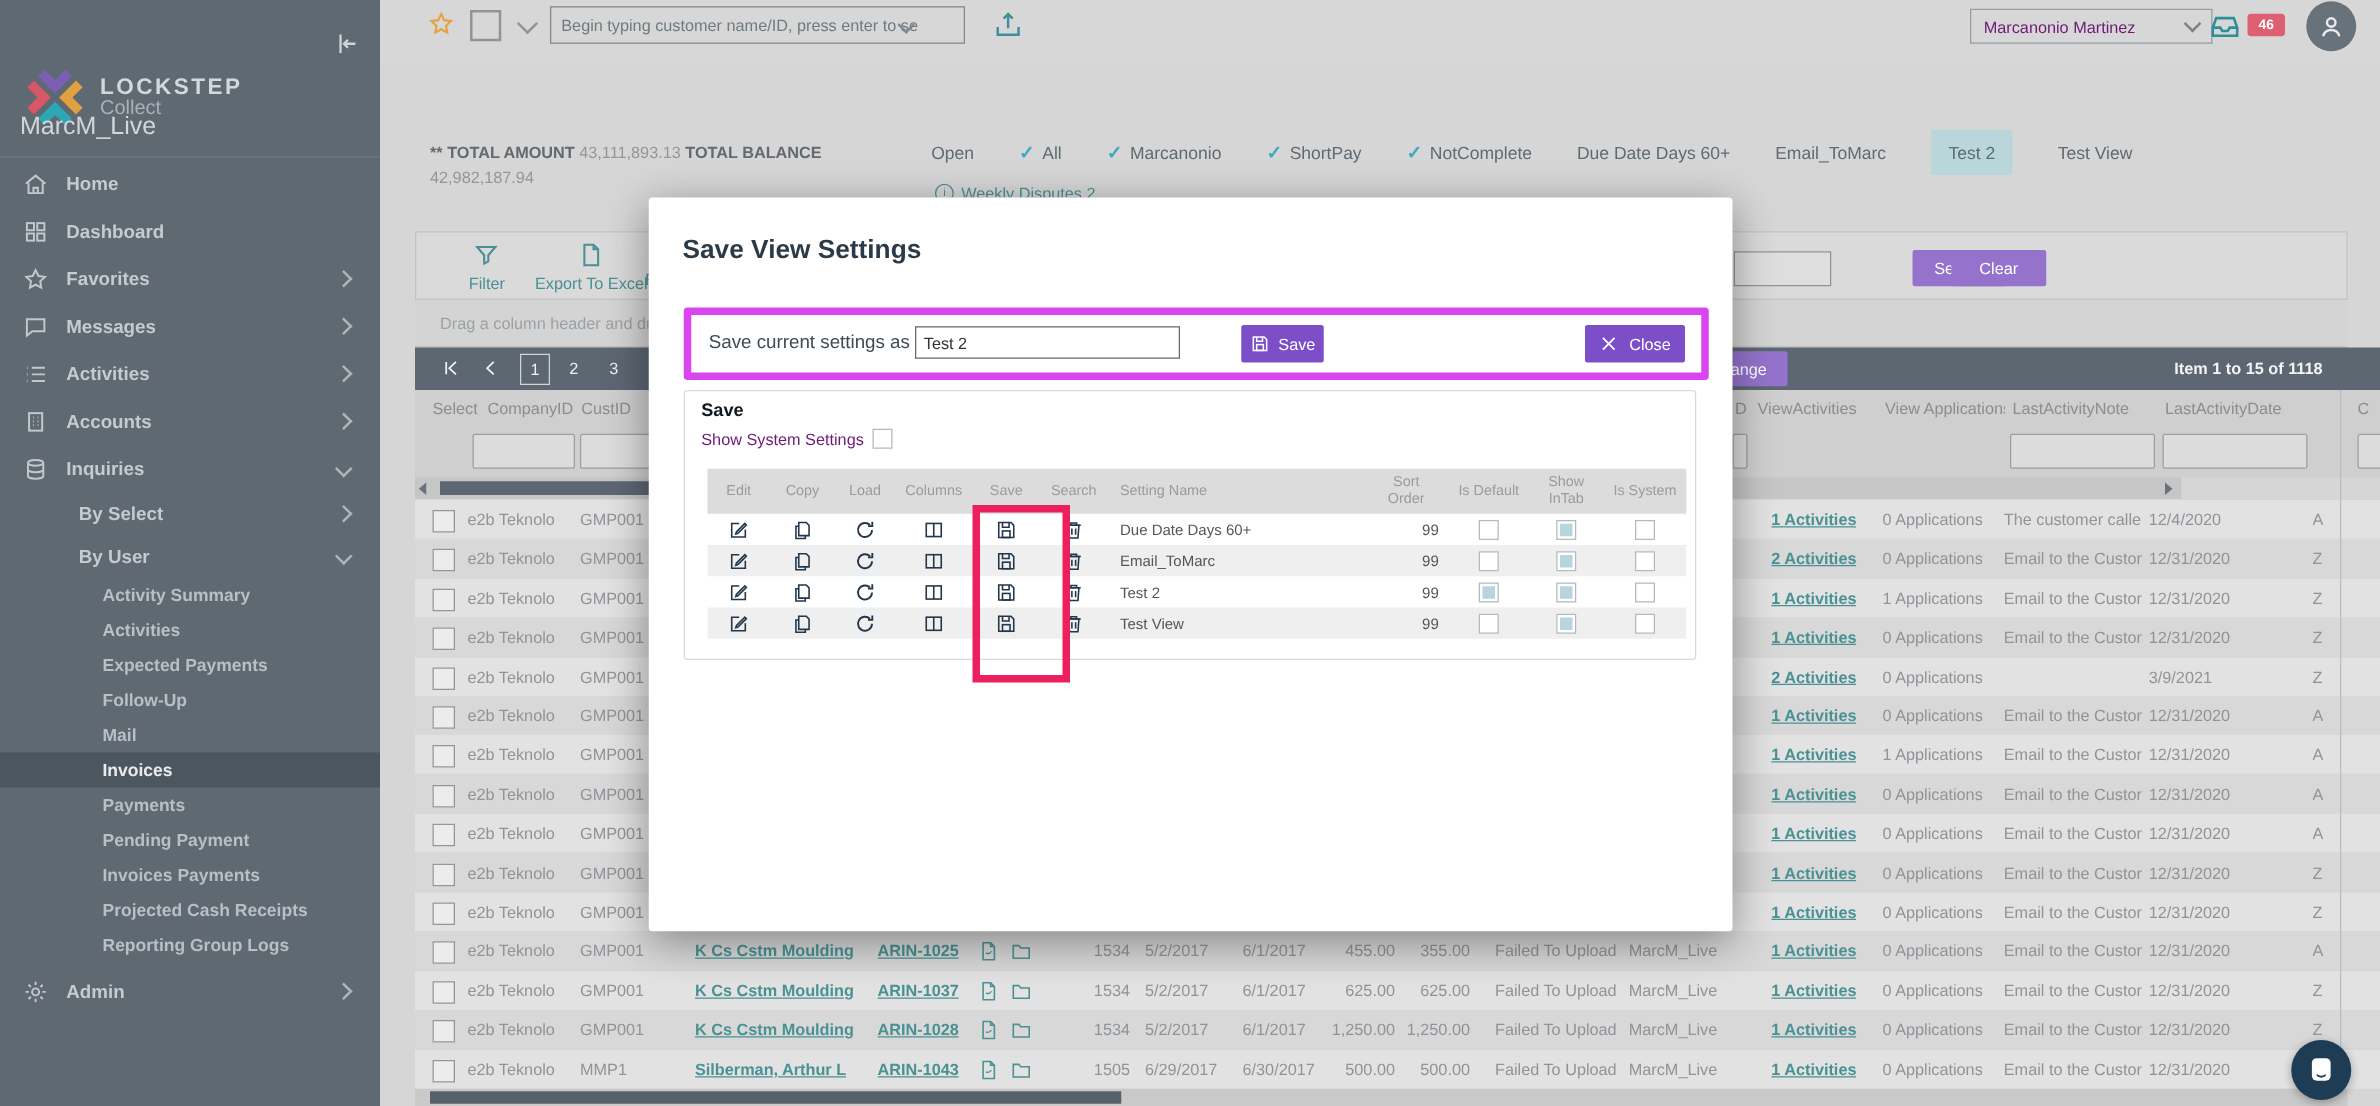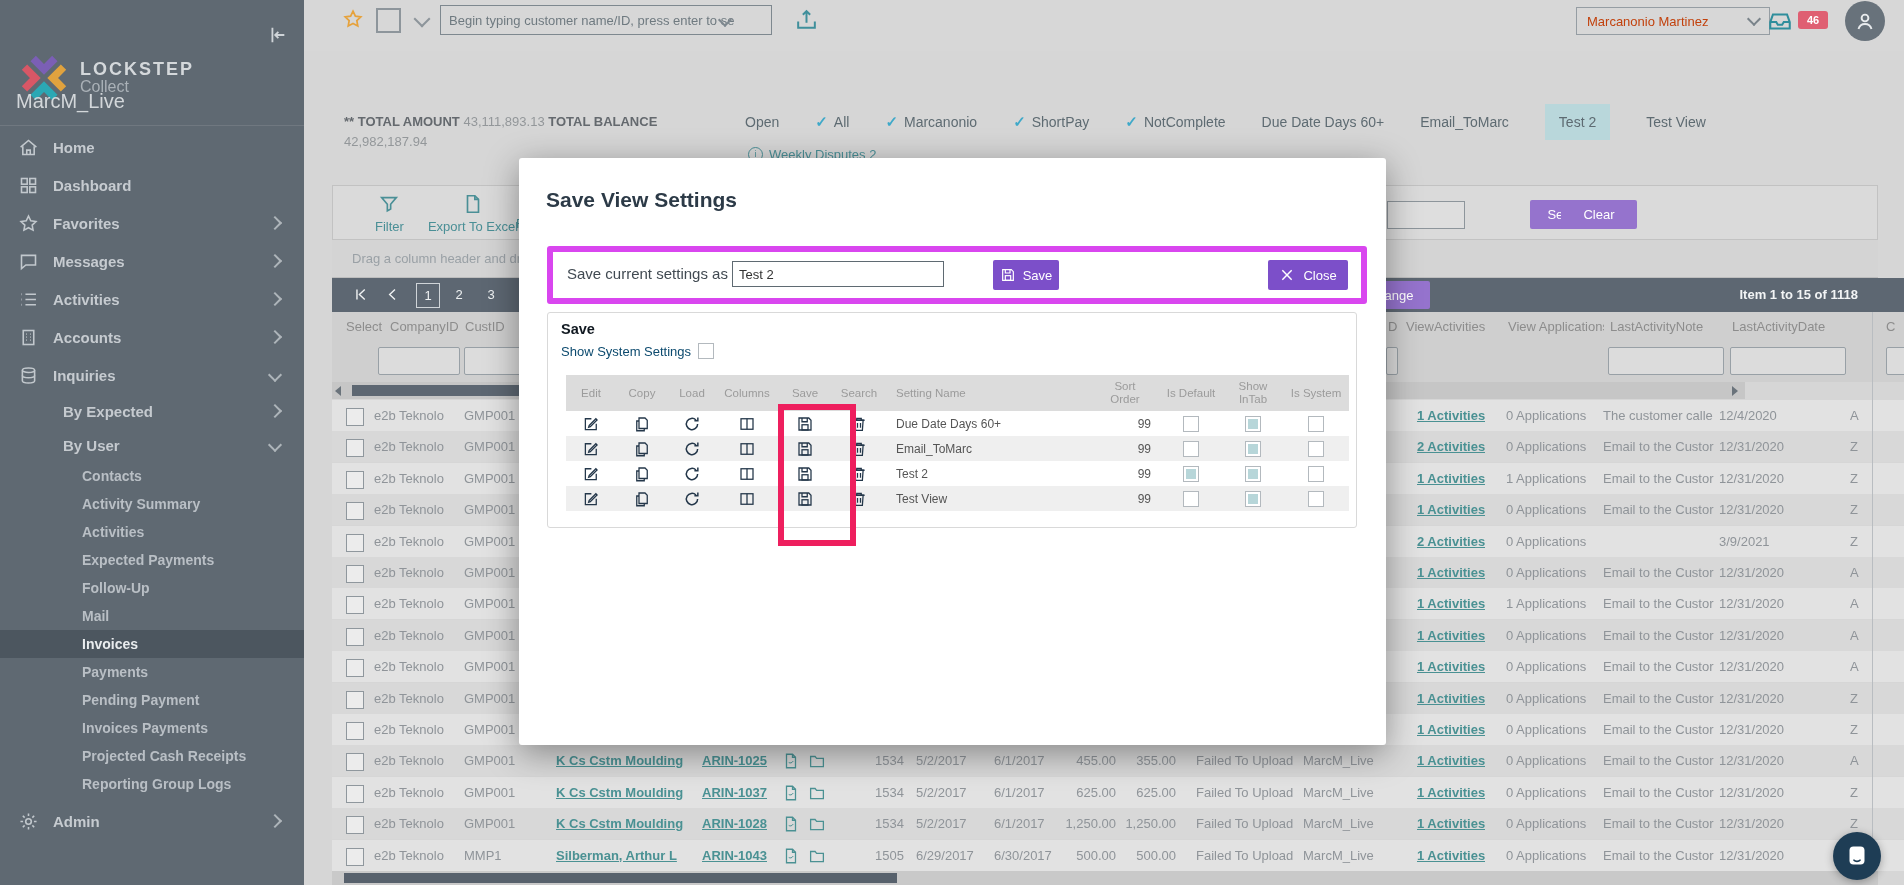--- a/index.html
+++ b/index.html
@@ -33,21 +33,21 @@
   .icon{display:inline-block;}
   #star-icon{position:absolute;left:38px;top:8px;width:22px;height:22px;color:#e6a23c;}
   #hdr-checkbox{position:absolute;left:72px;top:8px;width:21px;height:21px;border:2px solid #8d959b;background:transparent;}
   #hdr-chevron{position:absolute;left:112px;top:13px;width:10px;height:10px;border-right:2px solid #8d959b;border-bottom:2px solid #8d959b;transform:rotate(45deg);}
   #cust-search{position:absolute;left:136px;top:5px;width:300px;height:28px;border:1px solid #7e888f;background:#d7d7d7;
                font-size:13px;color:#6f7a80;padding:0 22px 0 8px;font-family:"Liberation Sans",sans-serif;}
   #cust-search::placeholder{color:#6f7a80;}
   #cust-search-chev{position:absolute;left:416px;top:15px;width:8px;height:8px;border-right:2px solid #7e888f;border-bottom:2px solid #7e888f;transform:rotate(45deg);}
   #upload-icon{position:absolute;left:490px;top:7px;width:25px;height:25px;color:#3f8f9b;}
   #user-select{position:absolute;left:1272px;top:7px;width:172px;height:26px;border:1px solid #959da3;display:flex;align-items:center;
-               font-size:13px;color:#c2410c;padding:0 10px;justify-content:space-between;cursor:pointer;}
+               font-size:13px;color:#701a75;padding:0 10px;justify-content:space-between;cursor:pointer;}
   #user-select .chevsm{width:8px;height:8px;border-right:2px solid #79838a;border-bottom:2px solid #79838a;transform:rotate(45deg);margin-top:-4px;}
   #inbox-icon{position:absolute;left:1462px;top:8px;width:28px;height:26px;color:#2f8e9c;}
   #inbox-badge{position:absolute;left:1494px;top:11px;min-width:22px;height:18px;background:var(--badge,#df5f72);color:#fff;
                font-size:11px;font-weight:bold;border-radius:3px;display:flex;align-items:center;justify-content:center;padding:0 4px;}
   #avatar{position:absolute;left:1541px;top:1px;width:40px;height:40px;border-radius:50%;background:#68727b;color:#e8ebed;
           display:flex;align-items:center;justify-content:center;}
   #avatar .icon{width:24px;height:24px;}
   
   #totals{position:absolute;left:344px;top:112px;font-size:13px;color:#93979a;line-height:20px;width:330px;}
   #totals b{color:#64696e;font-weight:bold;}
@@ -100,21 +100,21 @@
   #modal-title{position:absolute;left:27px;top:30px;font-size:21px;font-weight:700;color:#2c3a47;}
   #modal-box1{position:absolute;left:28px;top:88px;width:808px;height:46px;border:6px solid #d946ef;border-radius:3px;}
   #save-as-label{position:absolute;left:14px;top:13px;font-size:15px;color:#414a52;}
   #save-as-input{position:absolute;left:179px;top:9px;width:198px;height:24px;border:1px solid #5f6a72;font-size:13px;color:#333;
                  padding:0 6px;font-family:"Liberation Sans",sans-serif;background:#fff;}
   #modal-save-btn{left:440px;top:8px;width:66px;height:30px;gap:7px;background:var(--accent,#7c4fc9);}
   #modal-close-btn{right:13px;top:8px;width:80px;height:30px;gap:8px;background:var(--accent,#7c4fc9);}
   .btn-ico{width:16px;height:16px;color:#fff;}
   #modal-box2{position:absolute;left:28px;top:154px;width:808px;height:214px;border:1px solid #d9d9d9;border-radius:3px;}
   #panel-title{position:absolute;left:13px;top:8px;font-size:14.5px;font-weight:bold;color:#101820;}
-  #show-system{position:absolute;left:13px;top:30px;font-size:13px;color:#0c4a6e;display:flex;align-items:center;gap:7px;}
+  #show-system{position:absolute;left:13px;top:30px;font-size:13px;color:#701a75;display:flex;align-items:center;gap:7px;}
   .mcb{width:16px;height:16px;border:1px solid #b3b9be;background:#fff;display:inline-block;box-sizing:border-box;position:relative;}
   .mcb.checked::after{content:"";position:absolute;left:2px;top:2px;right:2px;bottom:2px;background:#b7d6d9;}
   #mtable{position:absolute;left:18px;top:62px;width:783px;}
   .mhead{display:flex;height:36px;background:#dcdcdc;align-items:center;}
   .mhead .mcol{font-size:11.5px;color:#9b9b9b;text-align:center;line-height:13px;}
   .mrow{display:flex;height:25px;align-items:center;}
   .mrow:nth-child(odd){background:#efefef;}
   .mcol{flex:0 0 auto;display:flex;align-items:center;justify-content:center;box-sizing:border-box;}
   .mcol.lft{justify-content:flex-start;padding-left:10px;}
   .mcol.rgt{justify-content:flex-end;padding-right:8px;}
@@ -215,29 +215,26 @@
             <svg viewBox="0 0 24 24" fill="none" stroke="currentColor" stroke-width="1.8">
               <ellipse cx="12" cy="6" rx="7" ry="2.6"></ellipse>
               <path d="M5 6v12c0 1.4 3.1 2.6 7 2.6s7-1.2 7-2.6V6"></path>
               <path d="M5 12c0 1.4 3.1 2.6 7 2.6s7-1.2 7-2.6"></path>
             </svg>
           </div>
           <div class="nav-label">Inquiries</div>
           <div class="chev d"></div>
         </div>
         <div class="nav-item lvl2">
-          <div class="nav-label">By Expected</div>
+          <div class="nav-label">By Select</div>
           <div class="chev r"></div>
         </div>
         <div class="nav-item lvl2">
           <div class="nav-label">By User</div>
           <div class="chev d"></div>
-        </div>
-        <div class="nav-item lvl3">
-          <div class="nav-label">Contacts</div>
         </div>
         <div class="nav-item lvl3">
           <div class="nav-label">Activity Summary</div>
         </div>
         <div class="nav-item lvl3">
           <div class="nav-label">Activities</div>
         </div>
         <div class="nav-item lvl3">
           <div class="nav-label">Expected Payments</div>
         </div>

